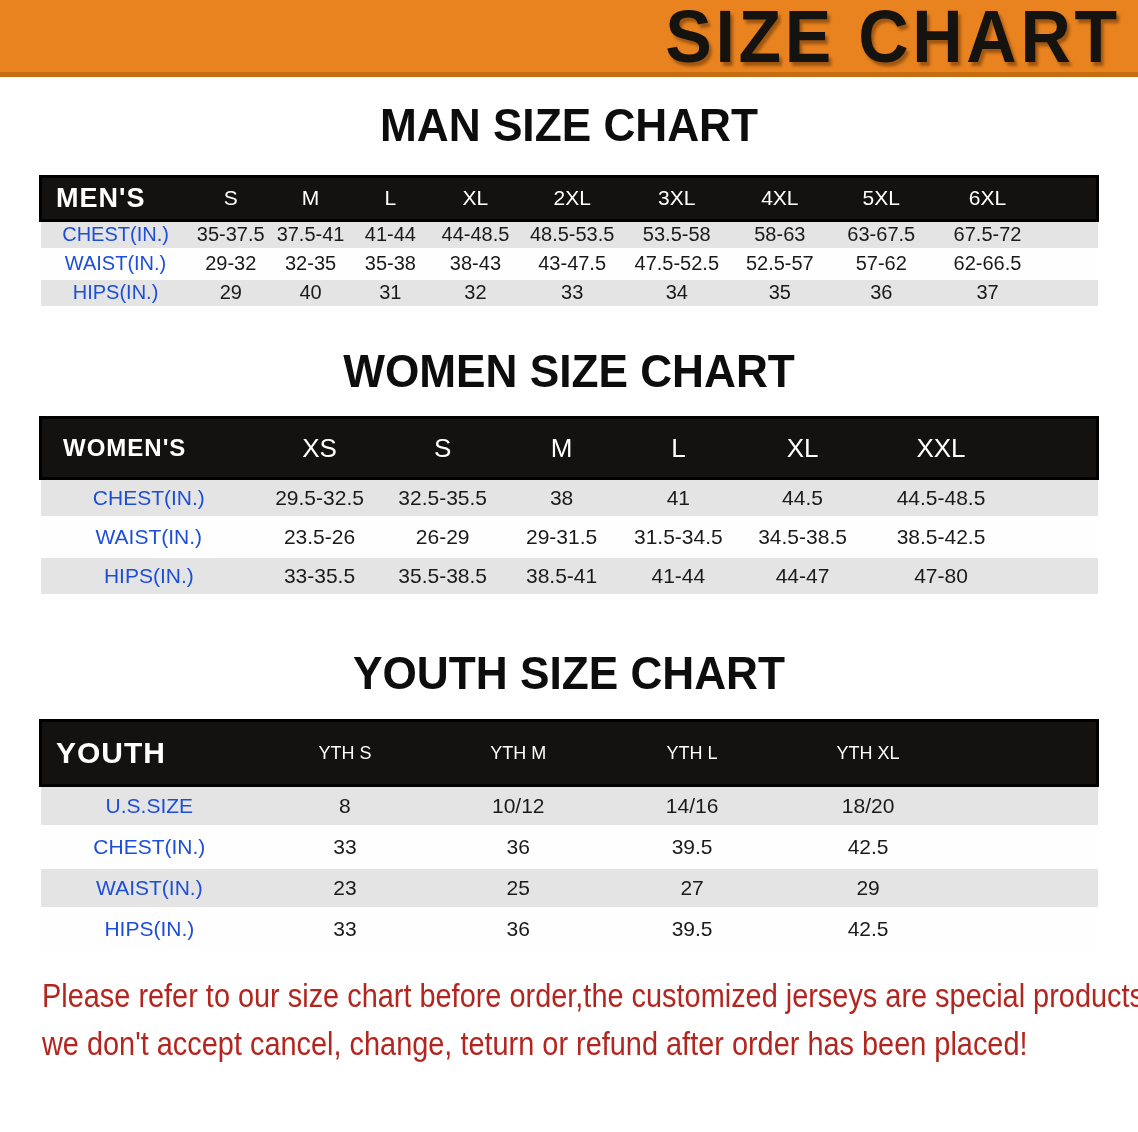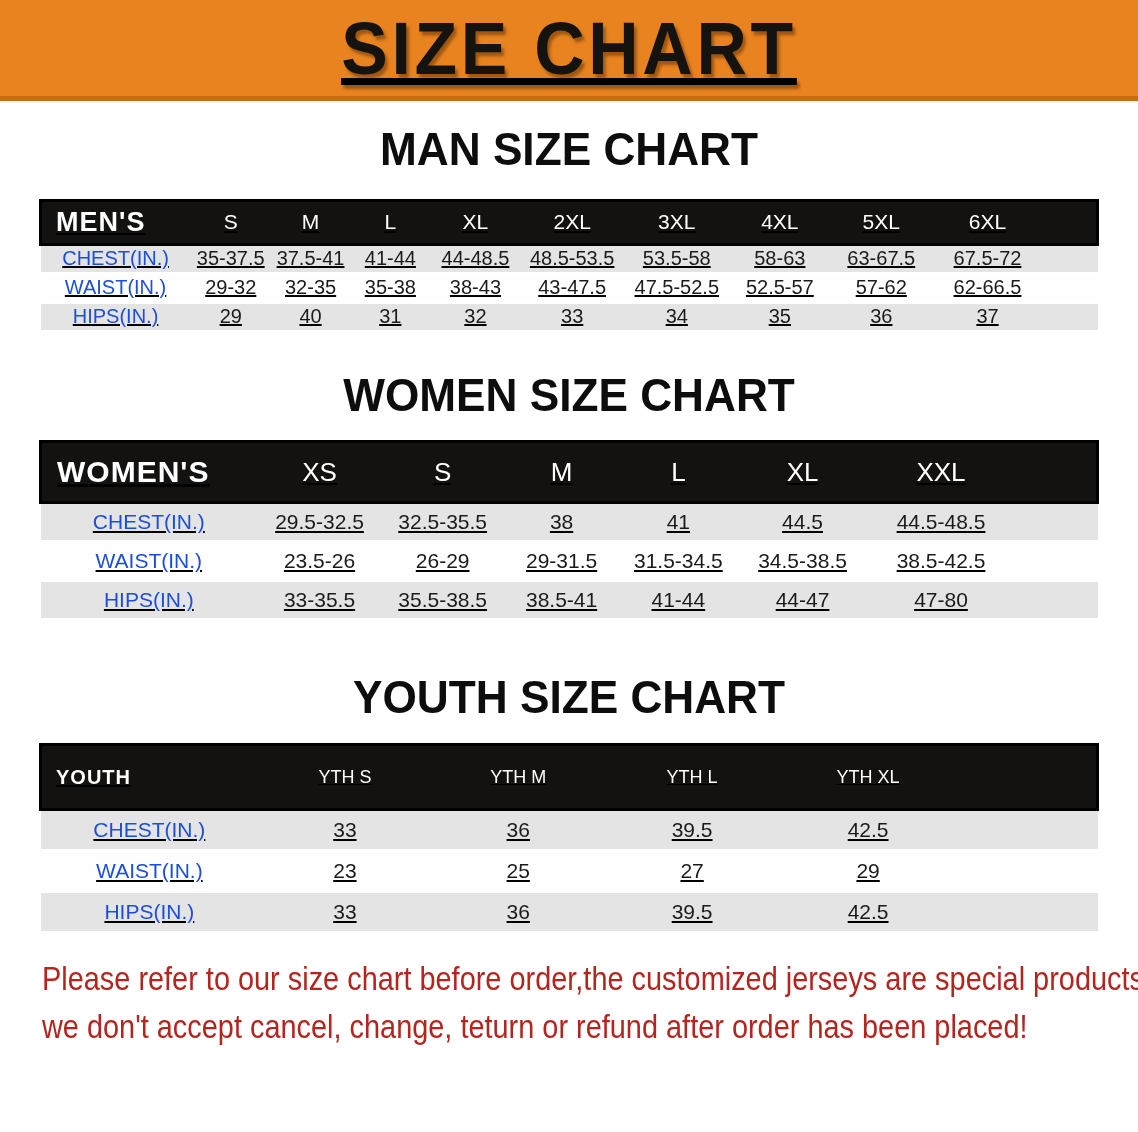--- a/index.html
+++ b/index.html
@@ -3,64 +3,63 @@
 <meta charset="utf-8">
 <style>
   * { margin:0; padding:0; box-sizing:border-box; }
   html,body { background:#fff; }
   body {
     width:1138px; height:1132px; overflow:hidden;
     font-family:"Liberation Sans", sans-serif;
     position:relative;
   }
   .banner {
-    height:101px; box-sizing:border-box;
+    height:77px; box-sizing:border-box;
     background:var(--banner-bg,#E8831F);
     border-bottom:5px solid var(--banner-border,#C86E12);
-    display:flex; align-items:center; justify-content:center;text-decoration:underline;
+    display:flex; align-items:center; justify-content:flex-end;
   }
   .banner-title {
     font-size:75px; font-weight:800; color:#151310;
     letter-spacing:4px; transform:scaleX(0.93);
     text-shadow:3px 4px 3px rgba(70,30,0,0.45);
     white-space:nowrap;
   }
   .section-heading {
     text-align:center; font-size:47px; line-height:1.1;
     font-weight:800; color:#0d0d0d; transform:scaleX(0.94);
     white-space:nowrap;
   }
   .h-man   { margin-top:22px; }
   .h-women { margin-top:36px; }
   .h-youth { margin-top:50px; }
 
   table {
     width:1060px; margin-left:39px; border-collapse:collapse;
     table-layout:fixed;
-    text-decoration:underline;
   }
   .tbl-men   { margin-top:24px; }
   .tbl-women { margin-top:20px; }
   .tbl-youth { margin-top:20px; }
 
   thead th {
     background:var(--header-bar,#141210); color:#fff;
     border-top:3px solid #000; border-bottom:3px solid #000;
     font-weight:400; text-align:center; vertical-align:middle;
   }
   thead th:first-child { border-left:3px solid #000; }
   thead th:last-child  { border-right:3px solid #000; }
   thead th.corner { text-align:left; font-weight:800; letter-spacing:1px; }
 
   .tbl-men   thead th { height:44px; font-size:21px; }
   .tbl-men   thead th.corner { font-size:27px; padding-left:14px; }
   .tbl-women thead th { height:61px; font-size:26px; }
-  .tbl-women thead th.corner { font-size:30px; padding-left:15px;margin-left:36px; }
+  .tbl-women thead th.corner { font-size:24px; padding-left:21px;margin-left:36px; }
   .tbl-youth thead th { height:65px; font-size:18px; }
-  .tbl-youth thead th.corner { font-size:20px; padding-left:14px; }
+  .tbl-youth thead th.corner { font-size:30px; padding-left:14px; }
 
   tbody td {
     text-align:center; vertical-align:middle; color:#1a1a1a;
     border-top:3px solid #fff; border-bottom:3px solid #fff;
     background:#fefefe;
   }
   tbody tr:nth-child(odd) td { background:var(--stripe,#E4E4E4); }
   .tbl-men   tbody td { height:29px; font-size:20px; }
   .tbl-women tbody td { height:39px; font-size:21px; }
   .tbl-youth tbody td { height:41px; font-size:21px; }
@@ -229,20 +228,28 @@
         <th class="corner">YOUTH</th>
         <th>YTH S</th>
         <th>YTH M</th>
         <th>YTH L</th>
         <th>YTH XL</th>
         <th></th>
       </tr>
     </thead>
     <tbody>
       <tr>
+        <td class="row-label">U.S.SIZE</td>
+        <td>8</td>
+        <td>10/12</td>
+        <td>14/16</td>
+        <td>18/20</td>
+        <td></td>
+      </tr>
+      <tr>
         <td class="row-label">CHEST(IN.)</td>
         <td>33</td>
         <td>36</td>
         <td>39.5</td>
         <td>42.5</td>
         <td></td>
       </tr>
       <tr>
         <td class="row-label">WAIST(IN.)</td>
         <td>23</td>

